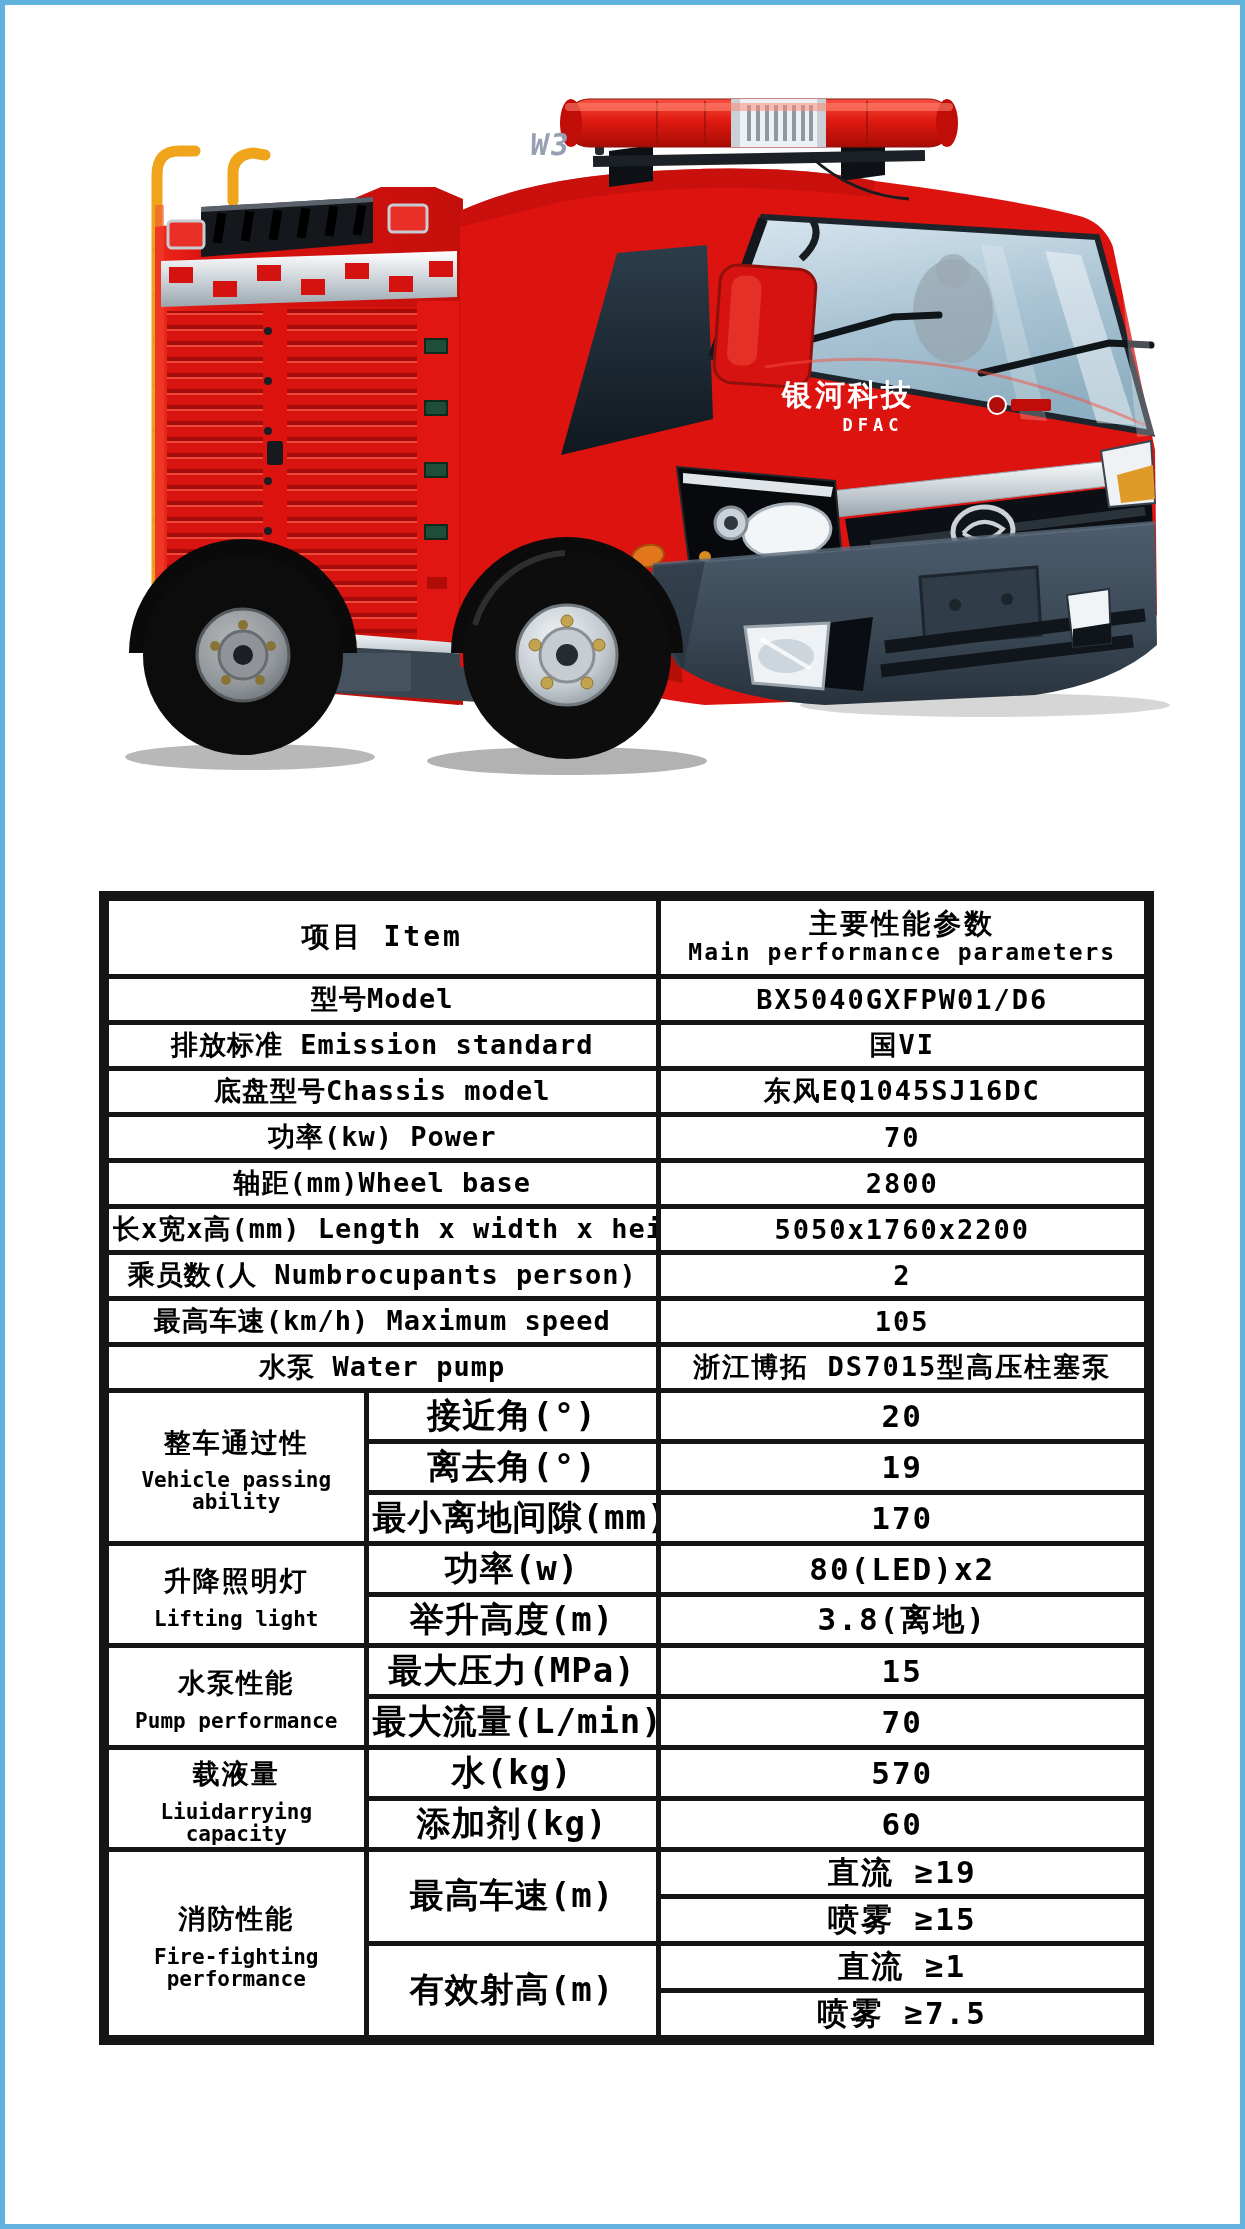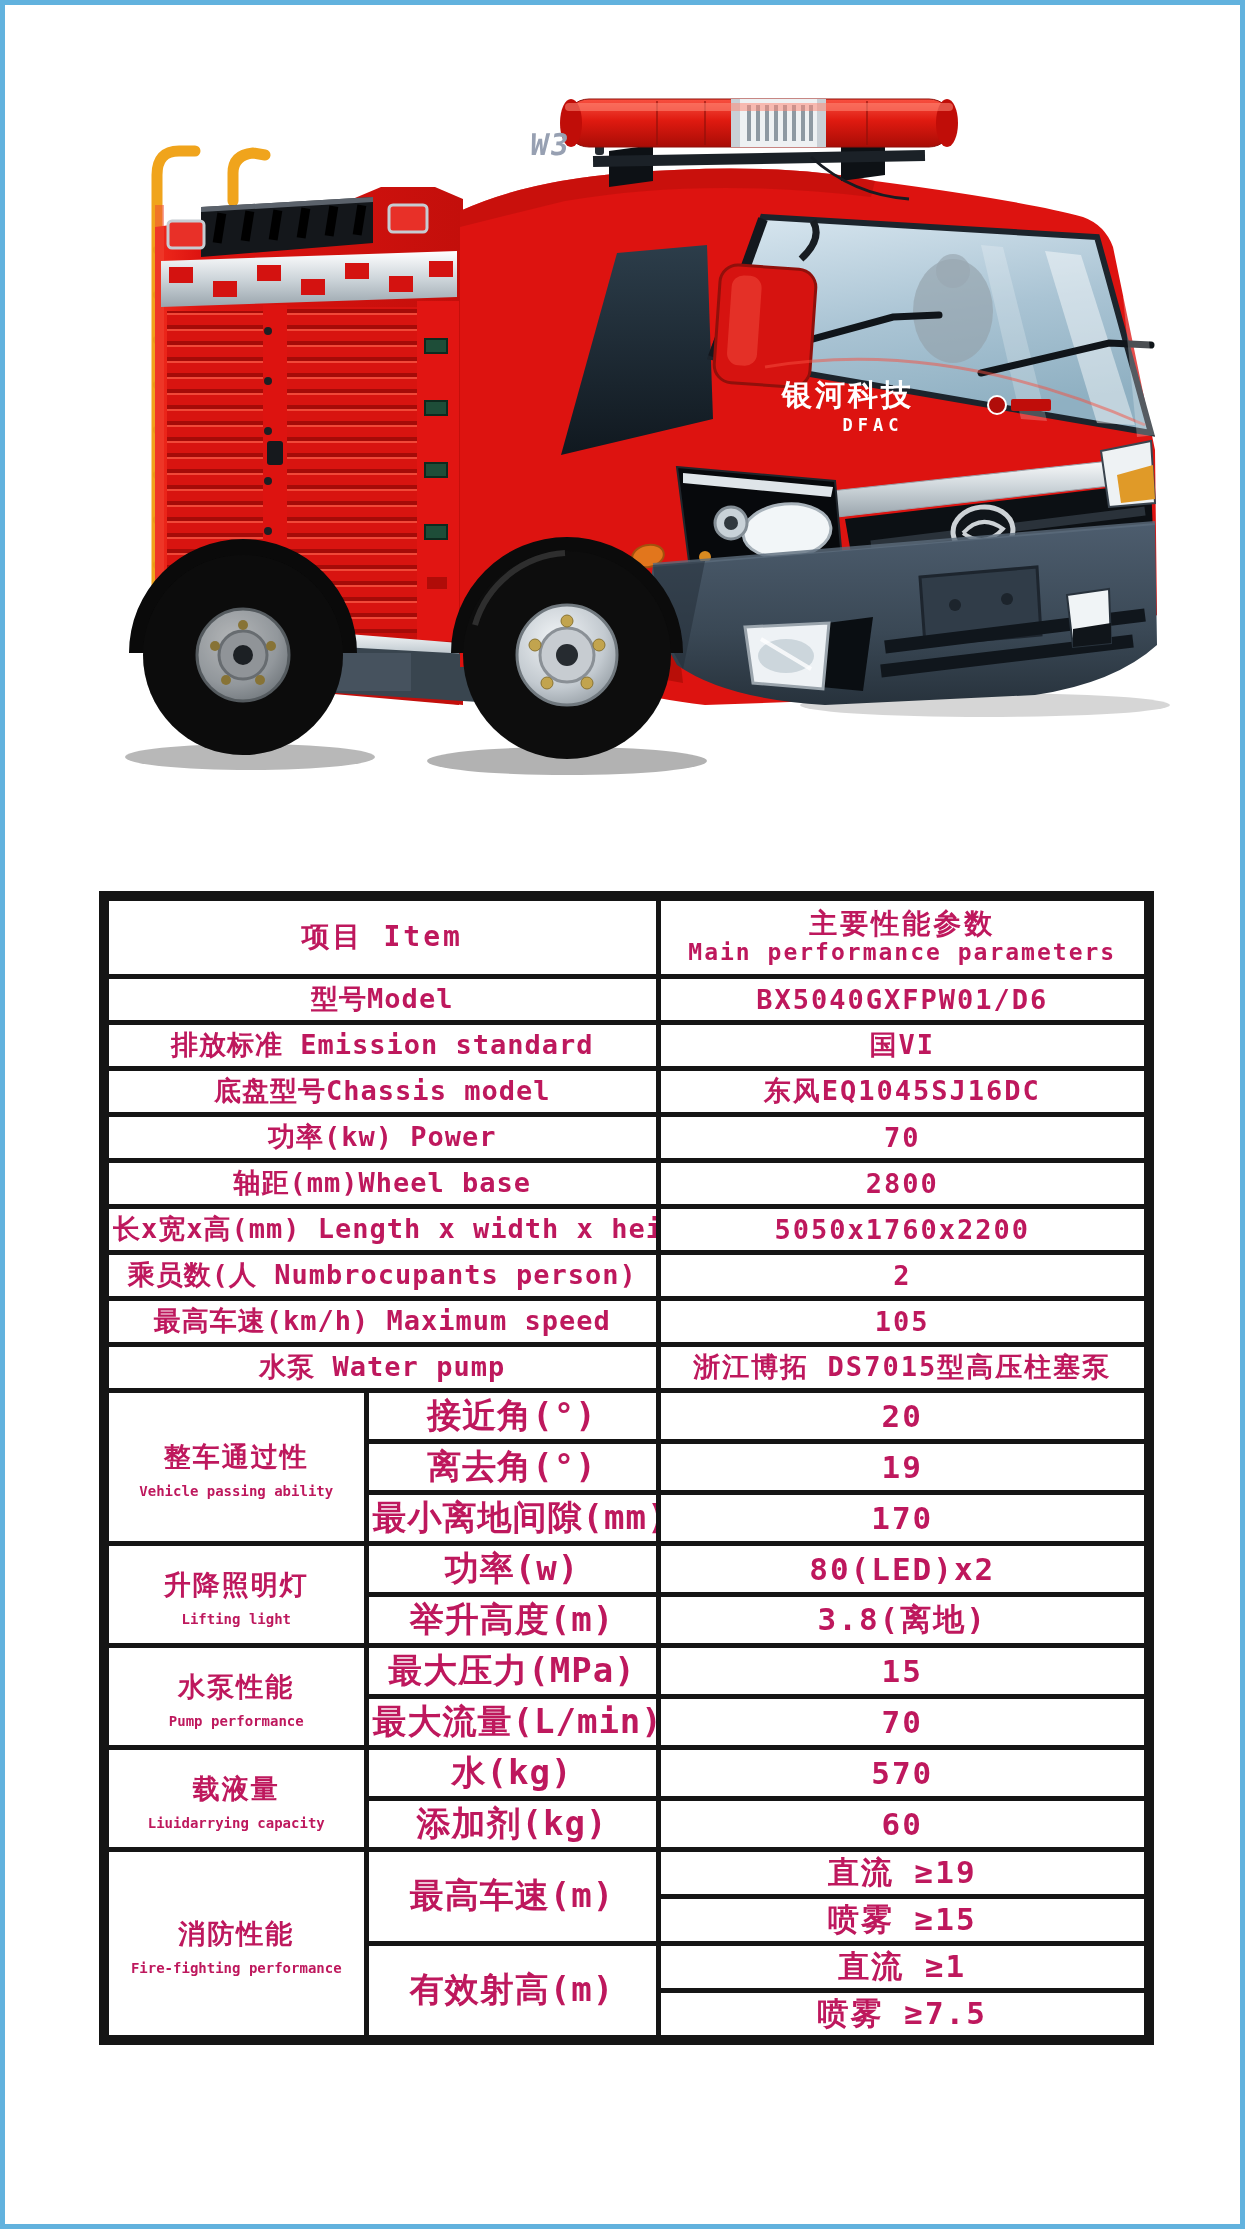--- a/index.html
+++ b/index.html
@@ -15,32 +15,32 @@
   .truck-wrap{position:absolute;left:0;top:0;width:1245px;height:840px;}
   .spec-table{
     position:absolute;left:94px;top:886px;width:1055px;
     border-collapse:collapse;table-layout:fixed;
     border:10px solid #151515;
     background:#ffffff;
   }
   .spec-table td{
     border:5px solid #151515;
     text-align:center;vertical-align:middle;
-    color:#be185d;font-weight:bold;
+    color:#000000;font-weight:bold;
     padding:0 4px;overflow:hidden;
   }
   tr.hdr{height:80px;}
   tr.r1{height:46px;margin-top:20px;}
   tr.r2{height:38px;}
   .cn{font-size:27px;letter-spacing:1px;white-space:nowrap;}
   .val{font-size:27px;letter-spacing:2px;white-space:nowrap;}
   .hcn{font-size:28px;letter-spacing:3px;line-height:1.1;}
   .hen{font-size:23px;letter-spacing:2px;line-height:1.15;}
   .gcn{font-size:27px;letter-spacing:2px;line-height:1.1;margin-top:8px;}
-  .gen{font-size:14px;letter-spacing:0px;line-height:1.05;margin-top:12px;}
+  .gen{font-size:21px;letter-spacing:0px;line-height:1.05;margin-top:12px;}
   .sub{font-size:34px;letter-spacing:1px;white-space:nowrap;}
   .sval{font-size:31px;letter-spacing:2px;white-space:nowrap;}
 </style>
 </head>
 <body>
 
 <div class="page">
 
   <div class="truck-wrap">
   <svg width="1245" height="840" viewBox="0 0 1245 840" xmlns="http://www.w3.org/2000/svg">

